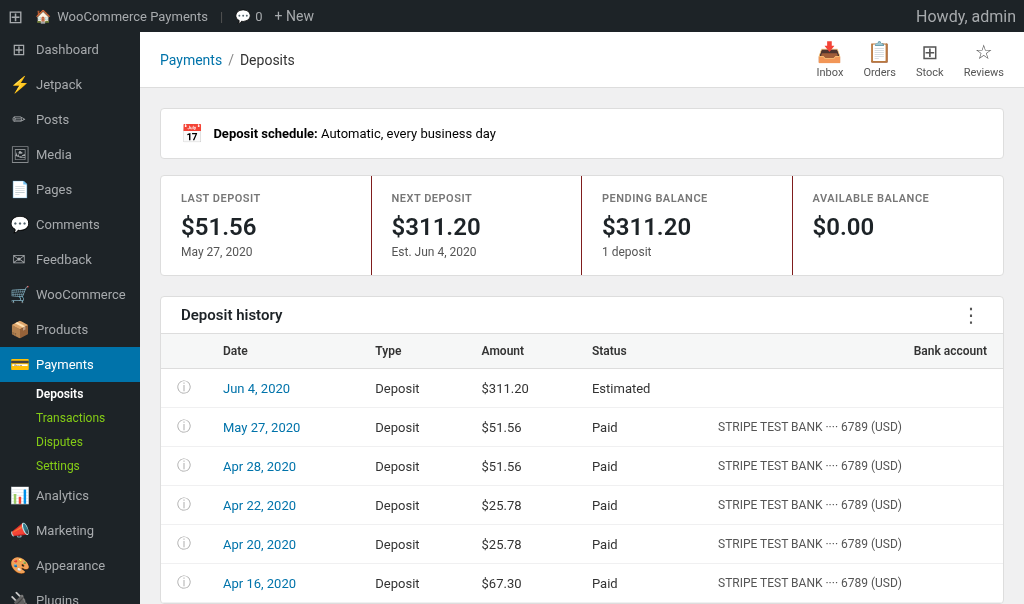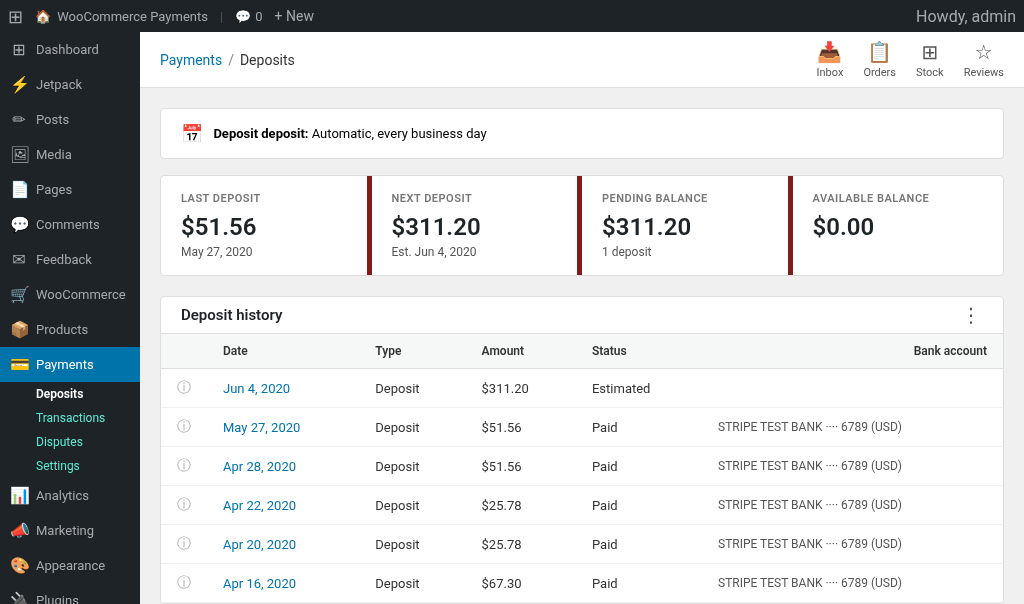--- a/index.html
+++ b/index.html
@@ -40,21 +40,21 @@
       align-items: center;
       gap: 8px;
       padding: 8px 10px;
       cursor: pointer;
       font-size: 13px;
       color: #a7aaad;
       white-space: nowrap;
     }
     .sidebar-item.active { background: #0073aa; color: #fff; }
     .sidebar-icon { font-size: 16px; width: 18px; text-align: center; }
-    .sidebar-sub { padding: 5px 10px 5px 36px; font-size: 12px; color: #5eead4; cursor: pointer; }
+    .sidebar-sub { padding: 5px 10px 5px 36px; font-size: 12px; color: #84cc16; cursor: pointer; }
     .sidebar-sub.active { color: #fff; font-weight: 600; }
 
     
     .main {
       flex: 1;
       overflow-y: auto;
       background: #f0f0f1;
     }
 
     
@@ -98,21 +98,21 @@
       grid-template-columns: repeat(4, 1fr);
       gap: 0;
       background: #fff;
       border: 1px solid #ddd;
       border-radius: 4px;
       margin-bottom: 20px;
       overflow: hidden;
     }
     .summary-card {
       padding: 16px 20px;
-      border-right: 5px solid #7f1d1d;
+      border-right: 1px solid #7f1d1d;
     }
     .summary-card:last-child { border-right: none; }
     .card-label { font-size: 11px; color: #777; text-transform: uppercase; letter-spacing: 0.5px; margin-bottom: 8px; font-weight: 600; }
     .card-amount { font-size: 24px; font-weight: 600; color: #1d2327; margin-bottom: 4px; }
     .card-sub { font-size: 12px; color: #555; }
 
     
     .deposit-history {
       background: #fff;
       border: 1px solid #ddd;
@@ -257,21 +257,21 @@
           <span>Reviews</span>
         </div>
       </div>
     </div>
 
     <div class="page-content">
 
       <div class="schedule-banner">
         <span class="schedule-icon">📅</span>
         <span>
-          <strong>Deposit deposit:</strong>
+          <strong>Deposit schedule:</strong>
           <span>Automatic, every business day</span>
         </span>
       </div>
 
       <div class="summary-cards">
         <div class="summary-card">
           <div class="card-label">LAST DEPOSIT</div>
           <div class="card-amount">$51.56</div>
           <div class="card-sub">May 27, 2020</div>
         </div>

